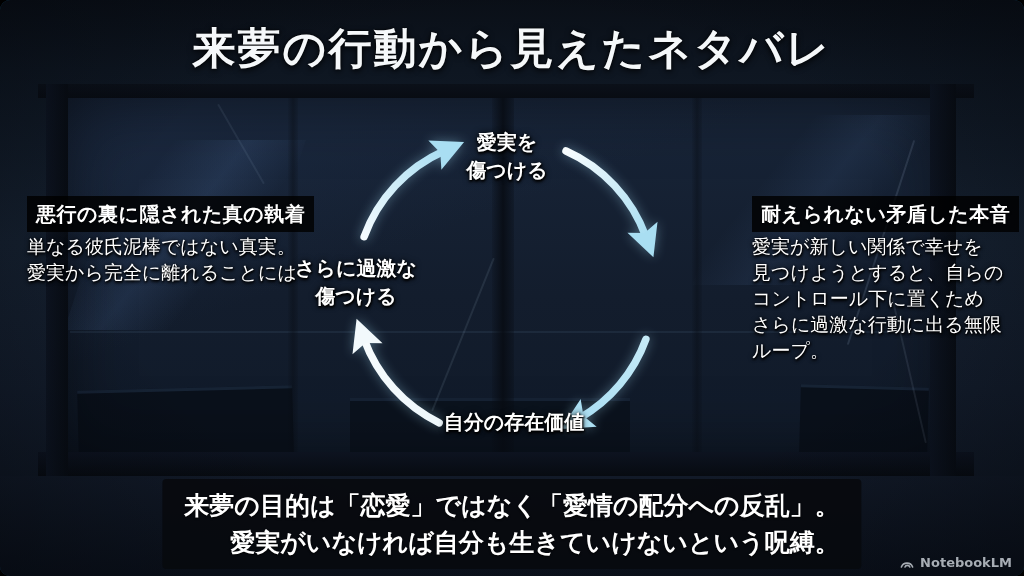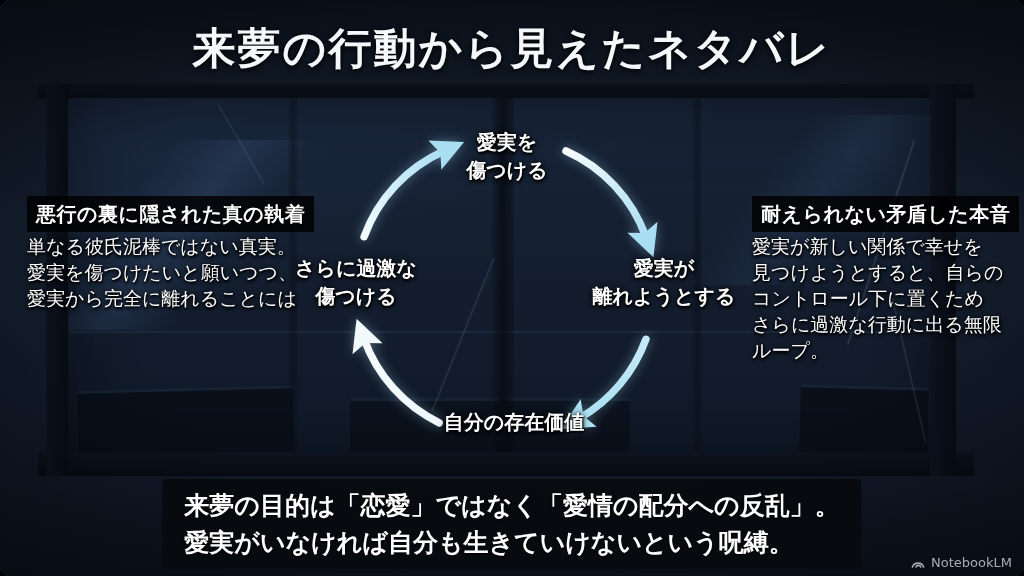--- a/index.html
+++ b/index.html
@@ -62,27 +62,27 @@
   .panel-right{left:752px;top:196px;}
   .panel-heading{display:inline-block;background:rgba(0,0,0,.82);color:#fff;
     font-weight:700;font-size:20px;line-height:26px;letter-spacing:.5px;padding:5px 9px;margin:0 0 1px 0;
     text-shadow:0 1px 2px #000;}
   .panel-body{color:#fff;font-weight:400;font-size:19px;line-height:26px;
     text-shadow:0 0 5px rgba(0,0,0,.95),0 2px 3px rgba(0,0,0,.95),1px 1px 2px #000;}
   .panel-body span{display:block;white-space:nowrap;}
 
   
   .footer-band{position:absolute;left:50%;top:479px;transform:translateX(-50%);
-    background:rgba(8,10,14,.92);border-radius:4px;padding:8px 22px;text-align:left;}
+    background:rgba(8,10,14,.92);border-radius:4px;padding:8px 22px;text-align:right;}
   .footer-band span{display:block;white-space:nowrap;color:#fff;font-weight:700;
     font-size:25px;line-height:37px;text-shadow:0 1px 2px #000;}
 
   
   .watermark{position:absolute;right:12px;bottom:6px;display:flex;align-items:center;gap:5px;
-    color:#a7adb4;font-size:13px;font-weight:400;}
+    color:#a7adb4;font-size:13px;font-weight:700;}
   .watermark svg{display:block;}
 
   .arrows{position:absolute;inset:0;filter:drop-shadow(0 0 6px rgba(160,215,240,.40));}
 </style>
 </head>
 <body>
 
 <div class="stage">
 
   <div class="bg-base"></div>
@@ -139,37 +139,32 @@
     <polygon points="22,0 -10,-16 -4,0 -10,16" fill="#ace0f3" transform="translate(580,417.9) rotate(150)"></polygon>
 
     <path d="M439.2,422.8 A150,150 0 0 1 364.1,339.3" fill="none" stroke="url(#gD)" stroke-width="7.5" stroke-linecap="round"></path>
     <polygon points="22,0 -10,-16 -4,0 -10,16" fill="#f2f9fc" transform="translate(364.1,339.3) rotate(-110)"></polygon>
   </svg>
 
   <div class="node node-top">
     <span>愛実を</span>
     <span>傷つける</span>
   </div>
-  <div class="node node-right">
-    <span>愛実が</span>
-    <span>離れようとする</span>
-  </div>
   <div class="node node-bottom">
     <span>自分の存在価値</span>
   </div>
   <div class="node node-left">
     <span>さらに過激な</span>
     <span>傷つける</span>
   </div>
 
   <aside class="panel panel-left">
     <h2 class="panel-heading">悪行の裏に隠された真の執着</h2>
     <div class="panel-body">
       <span>単なる彼氏泥棒ではない真実。</span>
-      <span>愛実を傷つけたいと願いつつ、</span>
       <span>愛実から完全に離れることには</span>
     </div>
   </aside>
 
   <aside class="panel panel-right">
     <h2 class="panel-heading">耐えられない矛盾した本音</h2>
     <div class="panel-body">
       <span>愛実が新しい関係で幸せを</span>
       <span>見つけようとすると、自らの</span>
       <span>コントロール下に置くため</span>

